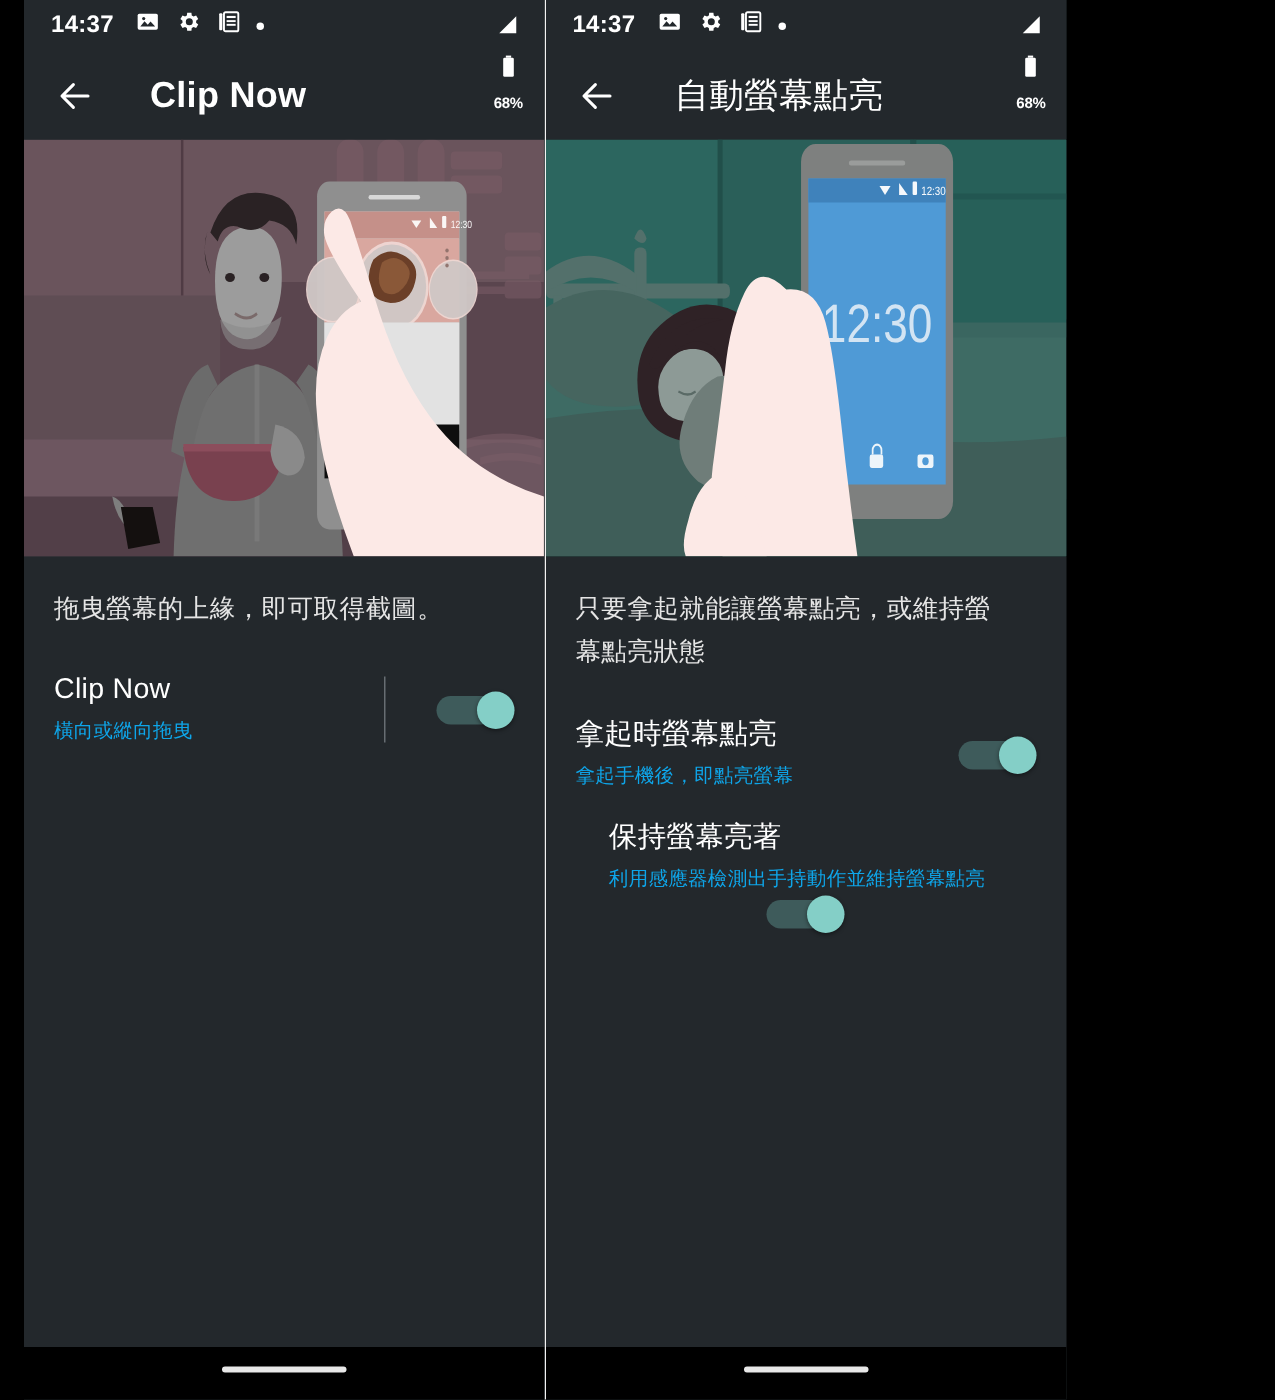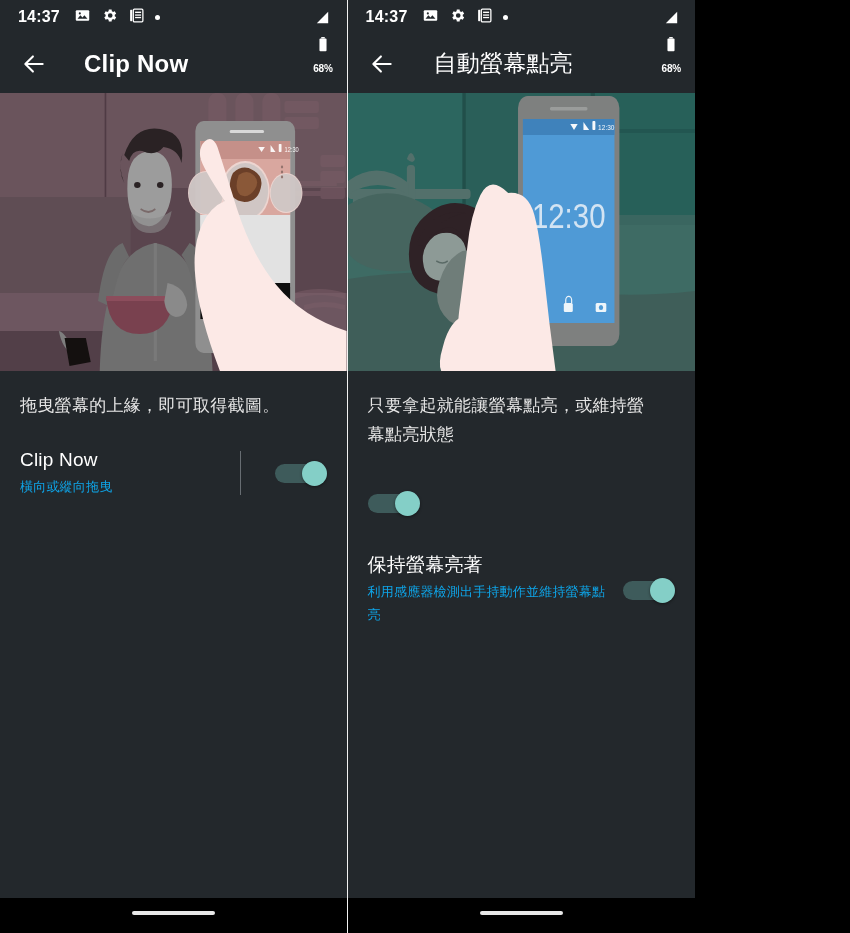--- a/index.html
+++ b/index.html
@@ -12,20 +12,21 @@
     height: 933px;
     font-family: "Liberation Sans", "DejaVu Sans", sans-serif;
     overflow: hidden;
   }
   .screens {
     position: relative;
     width: 695px;
     height: 933px;
     display: flex;
     background: #000;
+    padding-left: 16px;
   }
   .panel {
     position: relative;
     width: 424px;
     height: 933px;
     background: #23282c;
     overflow: hidden;
   }
   .panel.right { width: 425px; }
   .divider-vertical {
@@ -519,27 +520,31 @@
 
         <path d="M196 100 q-22 -18 -34 2 q-12 20 -16 52 q-6 40 -10 64 q-4 24 8 60 h110 q-8 -48 -14 -94 q-6 -44 -12 -62 q-8 -24 -32 -22z" fill="#fce9e6"></path>
         <path d="M148 220 q-24 6 -32 34 q-6 16 -2 24 h66 q-8 -34 -32 -58z" fill="#fce9e6"></path>
       </svg>
     </div>
 
     <div class="content">
       <div class="desc">只要拿起就能讓螢幕點亮，或維持螢幕點亮狀態</div>
 
       <div class="row" style="margin-top:26px;">
+        <div class="row-texts">
+          <div class="row-title">拿起時螢幕點亮</div>
+          <div class="row-sub">拿起手機後，即點亮螢幕</div>
+        </div>
         <div class="toggle">
           <div class="track"></div>
           <div class="thumb"></div>
         </div>
       </div>
 
-      <div class="row" style="margin-top:22px;">
+      <div class="row" style="margin-top:16px;flex-direction:column;">
         <div class="row-texts" style="max-width:282px;">
           <div class="row-title">保持螢幕亮著</div>
           <div class="row-sub">利用感應器檢測出手持動作並維持螢幕點亮</div>
         </div>
         <div class="toggle">
           <div class="track"></div>
           <div class="thumb"></div>
         </div>
       </div>
     </div>

